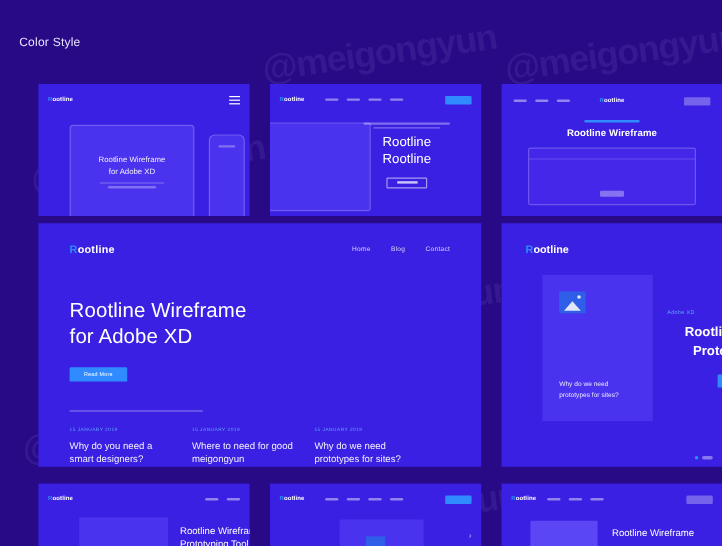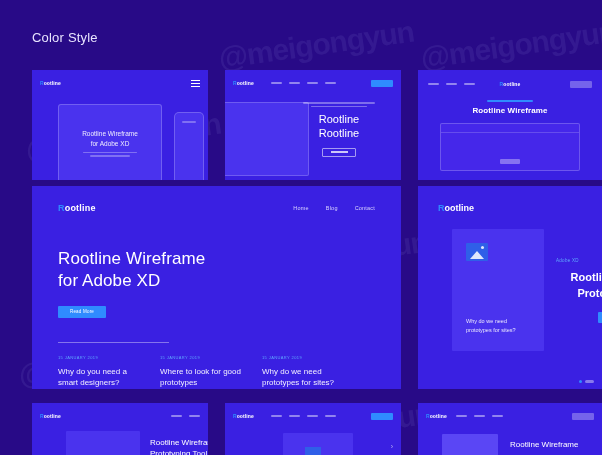--- a/index.html
+++ b/index.html
@@ -27,22 +27,22 @@
   .wm-b { left:420px; top:28px;  font-size:30px; }
   .wm-c { left:25px;  top:120px; font-size:30px; }
   .wm-d { left:232px; top:238px; font-size:30px; }
   .wm-e { left:430px; top:232px; font-size:30px; }
   .wm-f { left:18px;  top:345px; font-size:30px; }
   .wm-g { left:236px; top:410px; font-size:30px; }
   .wm-h { left:430px; top:420px; font-size:30px; }
 
   
   .page-title {
-    position:absolute; left:32px; top:30px;
-    font-size:13px; font-weight:400; color:#e8e4ff;
+    position:absolute; left:16px; top:30px;
+    font-size:10px; font-weight:400; color:#e8e4ff;
     letter-spacing:0.2px; z-index:10;
   }
 
   
   .grid { position:absolute; left:0; top:0; width:602px; height:455px; z-index:8; }
   .card {
     position:absolute;
     background:#3a20e2;
     overflow:hidden;
   }
@@ -329,22 +329,22 @@
     </div>
     <div class="r2a-rule"></div>
     <div class="r2a-posts">
       <div class="r2a-post">
         <div class="r2a-date">15 JANUARY 2019</div>
         <div class="r2a-post-h">Why do you need a</div>
         <div class="r2a-post-h">smart designers?</div>
       </div>
       <div class="r2a-post">
         <div class="r2a-date">15 JANUARY 2019</div>
-        <div class="r2a-post-h">Where to look for good</div>
-        <div class="r2a-post-h">prototypes</div>
+        <div class="r2a-post-h">Where to need for good</div>
+        <div class="r2a-post-h">meigongyun</div>
       </div>
       <div class="r2a-post">
         <div class="r2a-date">15 JANUARY 2019</div>
         <div class="r2a-post-h">Why do we need</div>
         <div class="r2a-post-h">prototypes for sites?</div>
       </div>
     </div>
   </div>
 
   <div class="card c-r2b">

